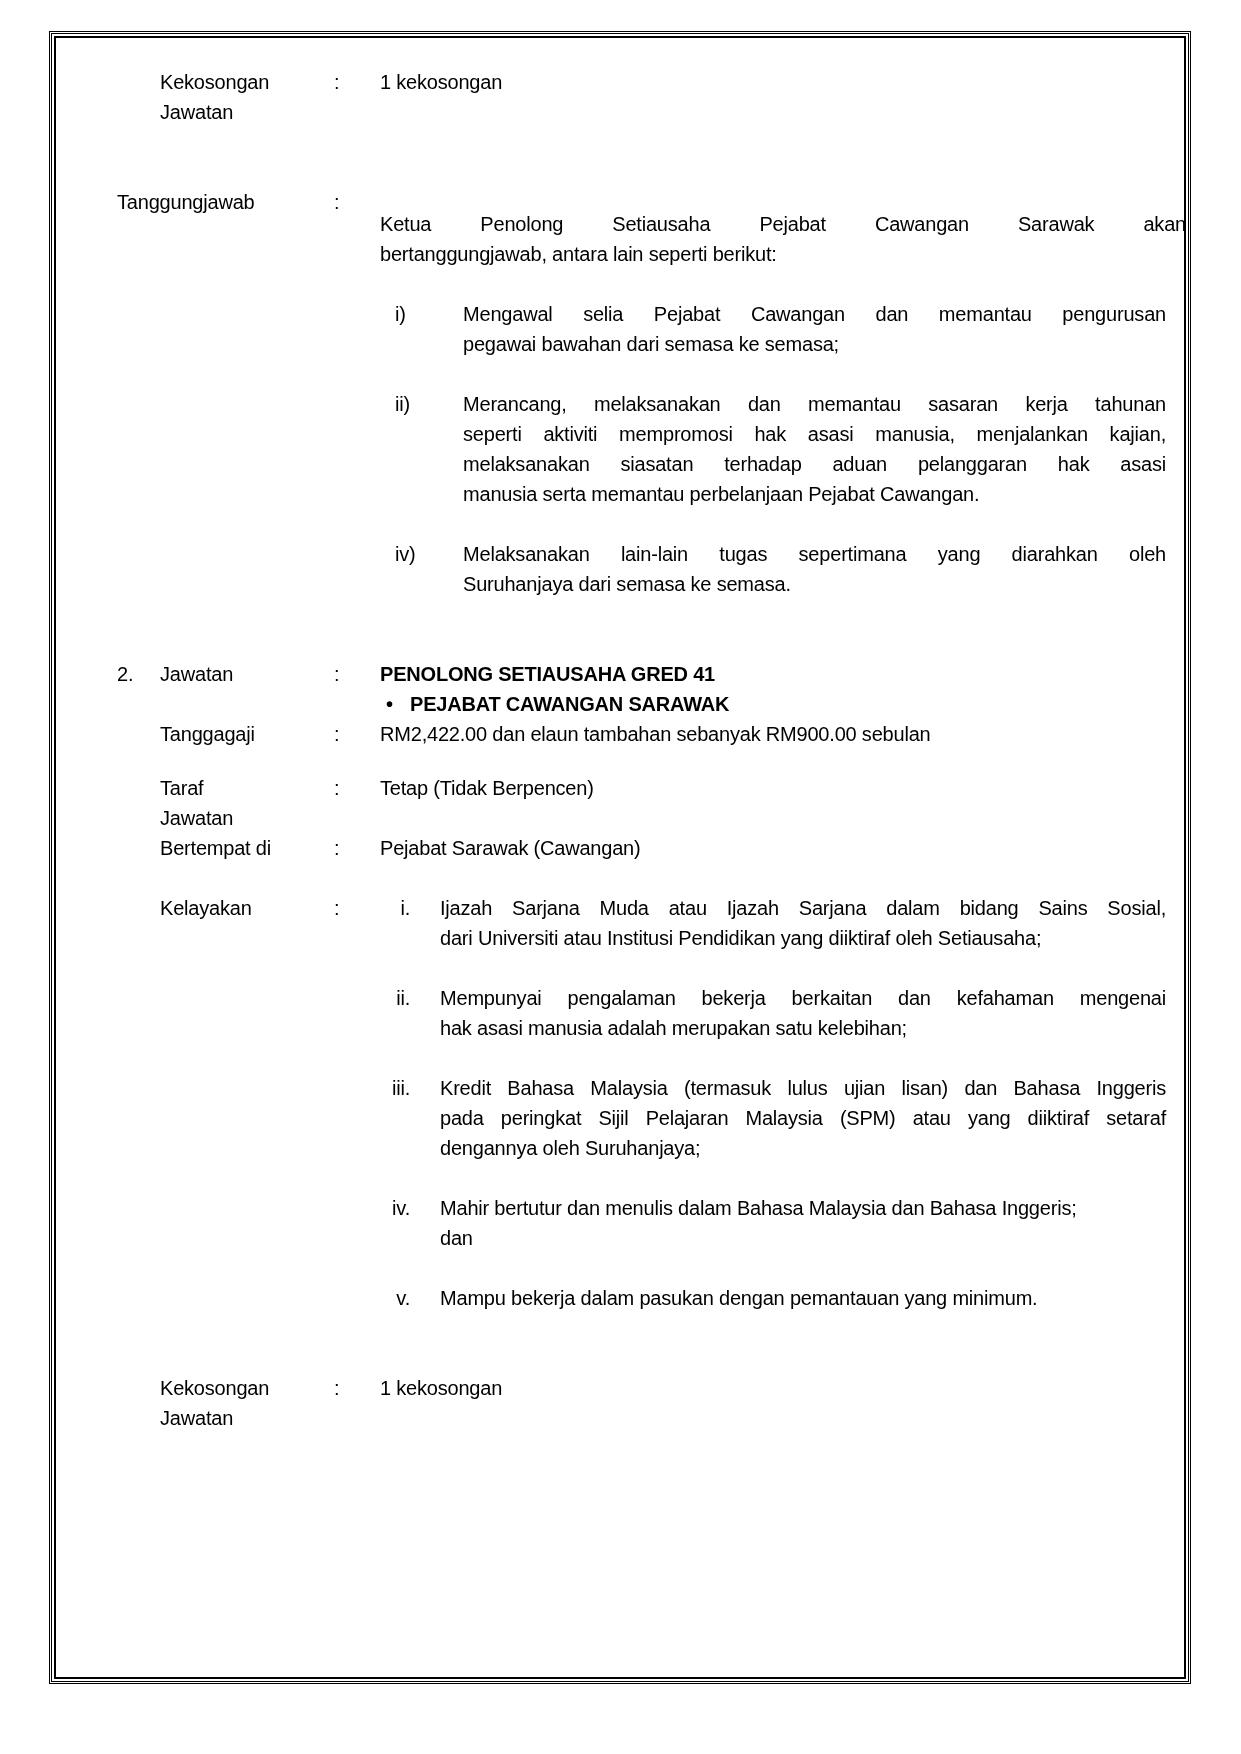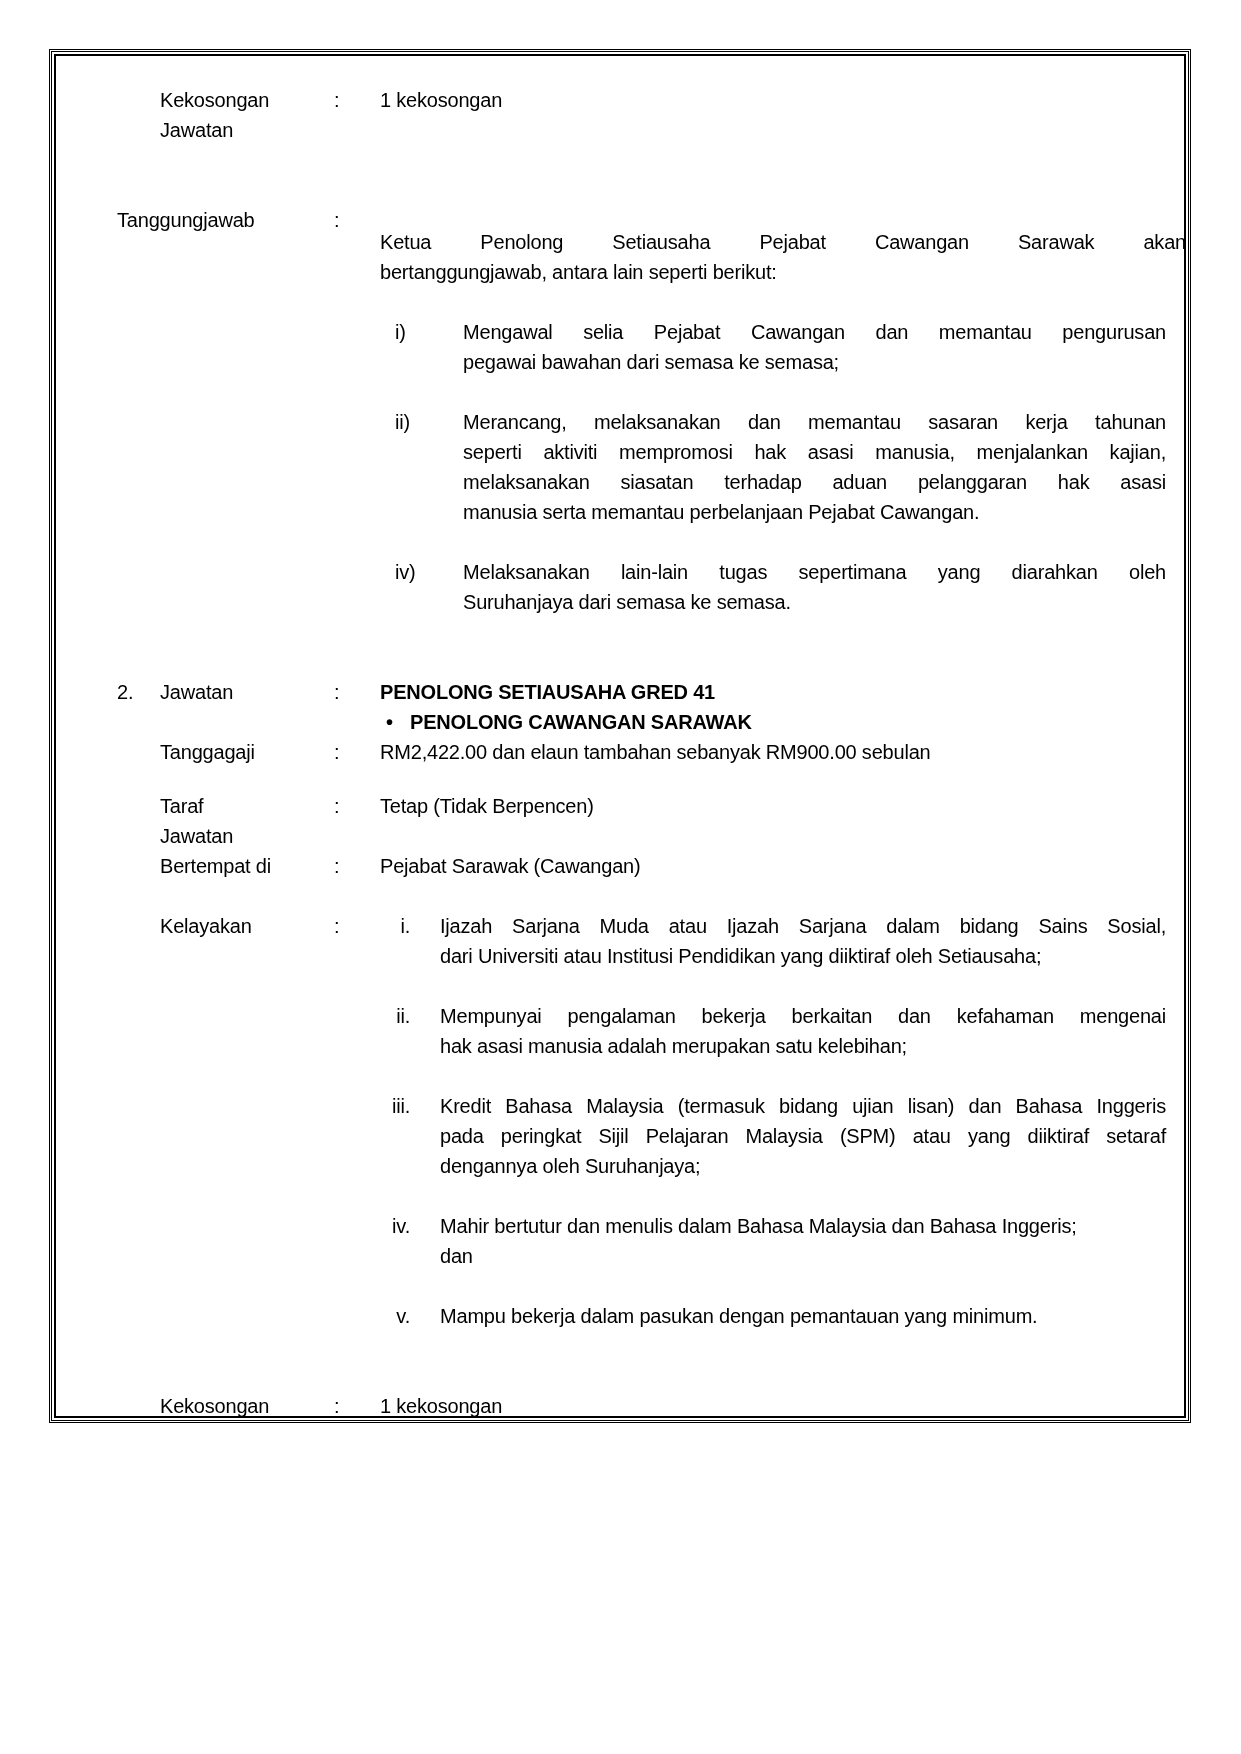--- a/index.html
+++ b/index.html
@@ -2,21 +2,21 @@
 <html><head>
 <meta charset="utf-8">
 <style>
   html,body { margin:0; padding:0; }
   body {
     width:1241px; height:1754px; background:#ffffff; position:relative;
     font-family:"Liberation Sans", sans-serif; color:#000;
     font-size:20px; line-height:30px; letter-spacing:-0.2px;
   }
   .frame-outer {
-    position:absolute; left:49px; top:49px; width:1142px; height:1374px;
+    position:absolute; left:49px; top:31px; width:1142px; height:1653px;
     border:1px solid #000; box-sizing:border-box;
   }
   .frame-mid { position:absolute; inset:1px; border:1px solid #000; }
   .frame-inner { position:absolute; inset:2px; border:2px solid #000; }
   .content {
     position:absolute; inset:0;
     padding:29px 18px 0 61px; box-sizing:border-box;
     overflow:hidden;
   }
   .row { display:flex; align-items:flex-start; }
@@ -97,21 +97,21 @@
         </div>
 
         <div class="row mt60">
           <div class="num">2.</div>
           <div class="lbl">Jawatan</div>
           <div class="colon">:</div>
           <div class="val">
             <div class="ln b">PENOLONG SETIAUSAHA GRED 41</div>
             <div class="bullet-line">
               <span class="bullet-ic">•</span>
-              <span>PENOLONG CAWANGAN SARAWAK</span>
+              <span>PEJABAT CAWANGAN SARAWAK</span>
             </div>
           </div>
         </div>
 
         <div class="row mt40">
           <div class="num"></div>
           <div class="lbl">Tanggagaji</div>
           <div class="colon">:</div>
           <div class="val">RM2,422.00 dan elaun tambahan sebanyak RM900.00 sebulan</div>
         </div>
@@ -151,21 +151,21 @@
               <div class="m2">ii.</div>
               <div class="t2">
                 <div class="ln j">Mempunyai pengalaman bekerja berkaitan dan kefahaman mengenai</div>
                 <div class="ln">hak asasi manusia adalah merupakan satu kelebihan;</div>
               </div>
             </div>
 
             <div class="li2 mt30">
               <div class="m2">iii.</div>
               <div class="t2">
-                <div class="ln j">Kredit Bahasa Malaysia (termasuk bidang ujian lisan) dan Bahasa Inggeris</div>
+                <div class="ln j">Kredit Bahasa Malaysia (termasuk lulus ujian lisan) dan Bahasa Inggeris</div>
                 <div class="ln j">pada peringkat Sijil Pelajaran Malaysia (SPM) atau yang diiktiraf setaraf</div>
                 <div class="ln">dengannya oleh Suruhanjaya;</div>
               </div>
             </div>
 
             <div class="li2 mt30">
               <div class="m2">iv.</div>
               <div class="t2">
                 <div class="ln">Mahir bertutur dan menulis dalam Bahasa Malaysia dan Bahasa Inggeris;</div>
                 <div class="ln">dan</div>

